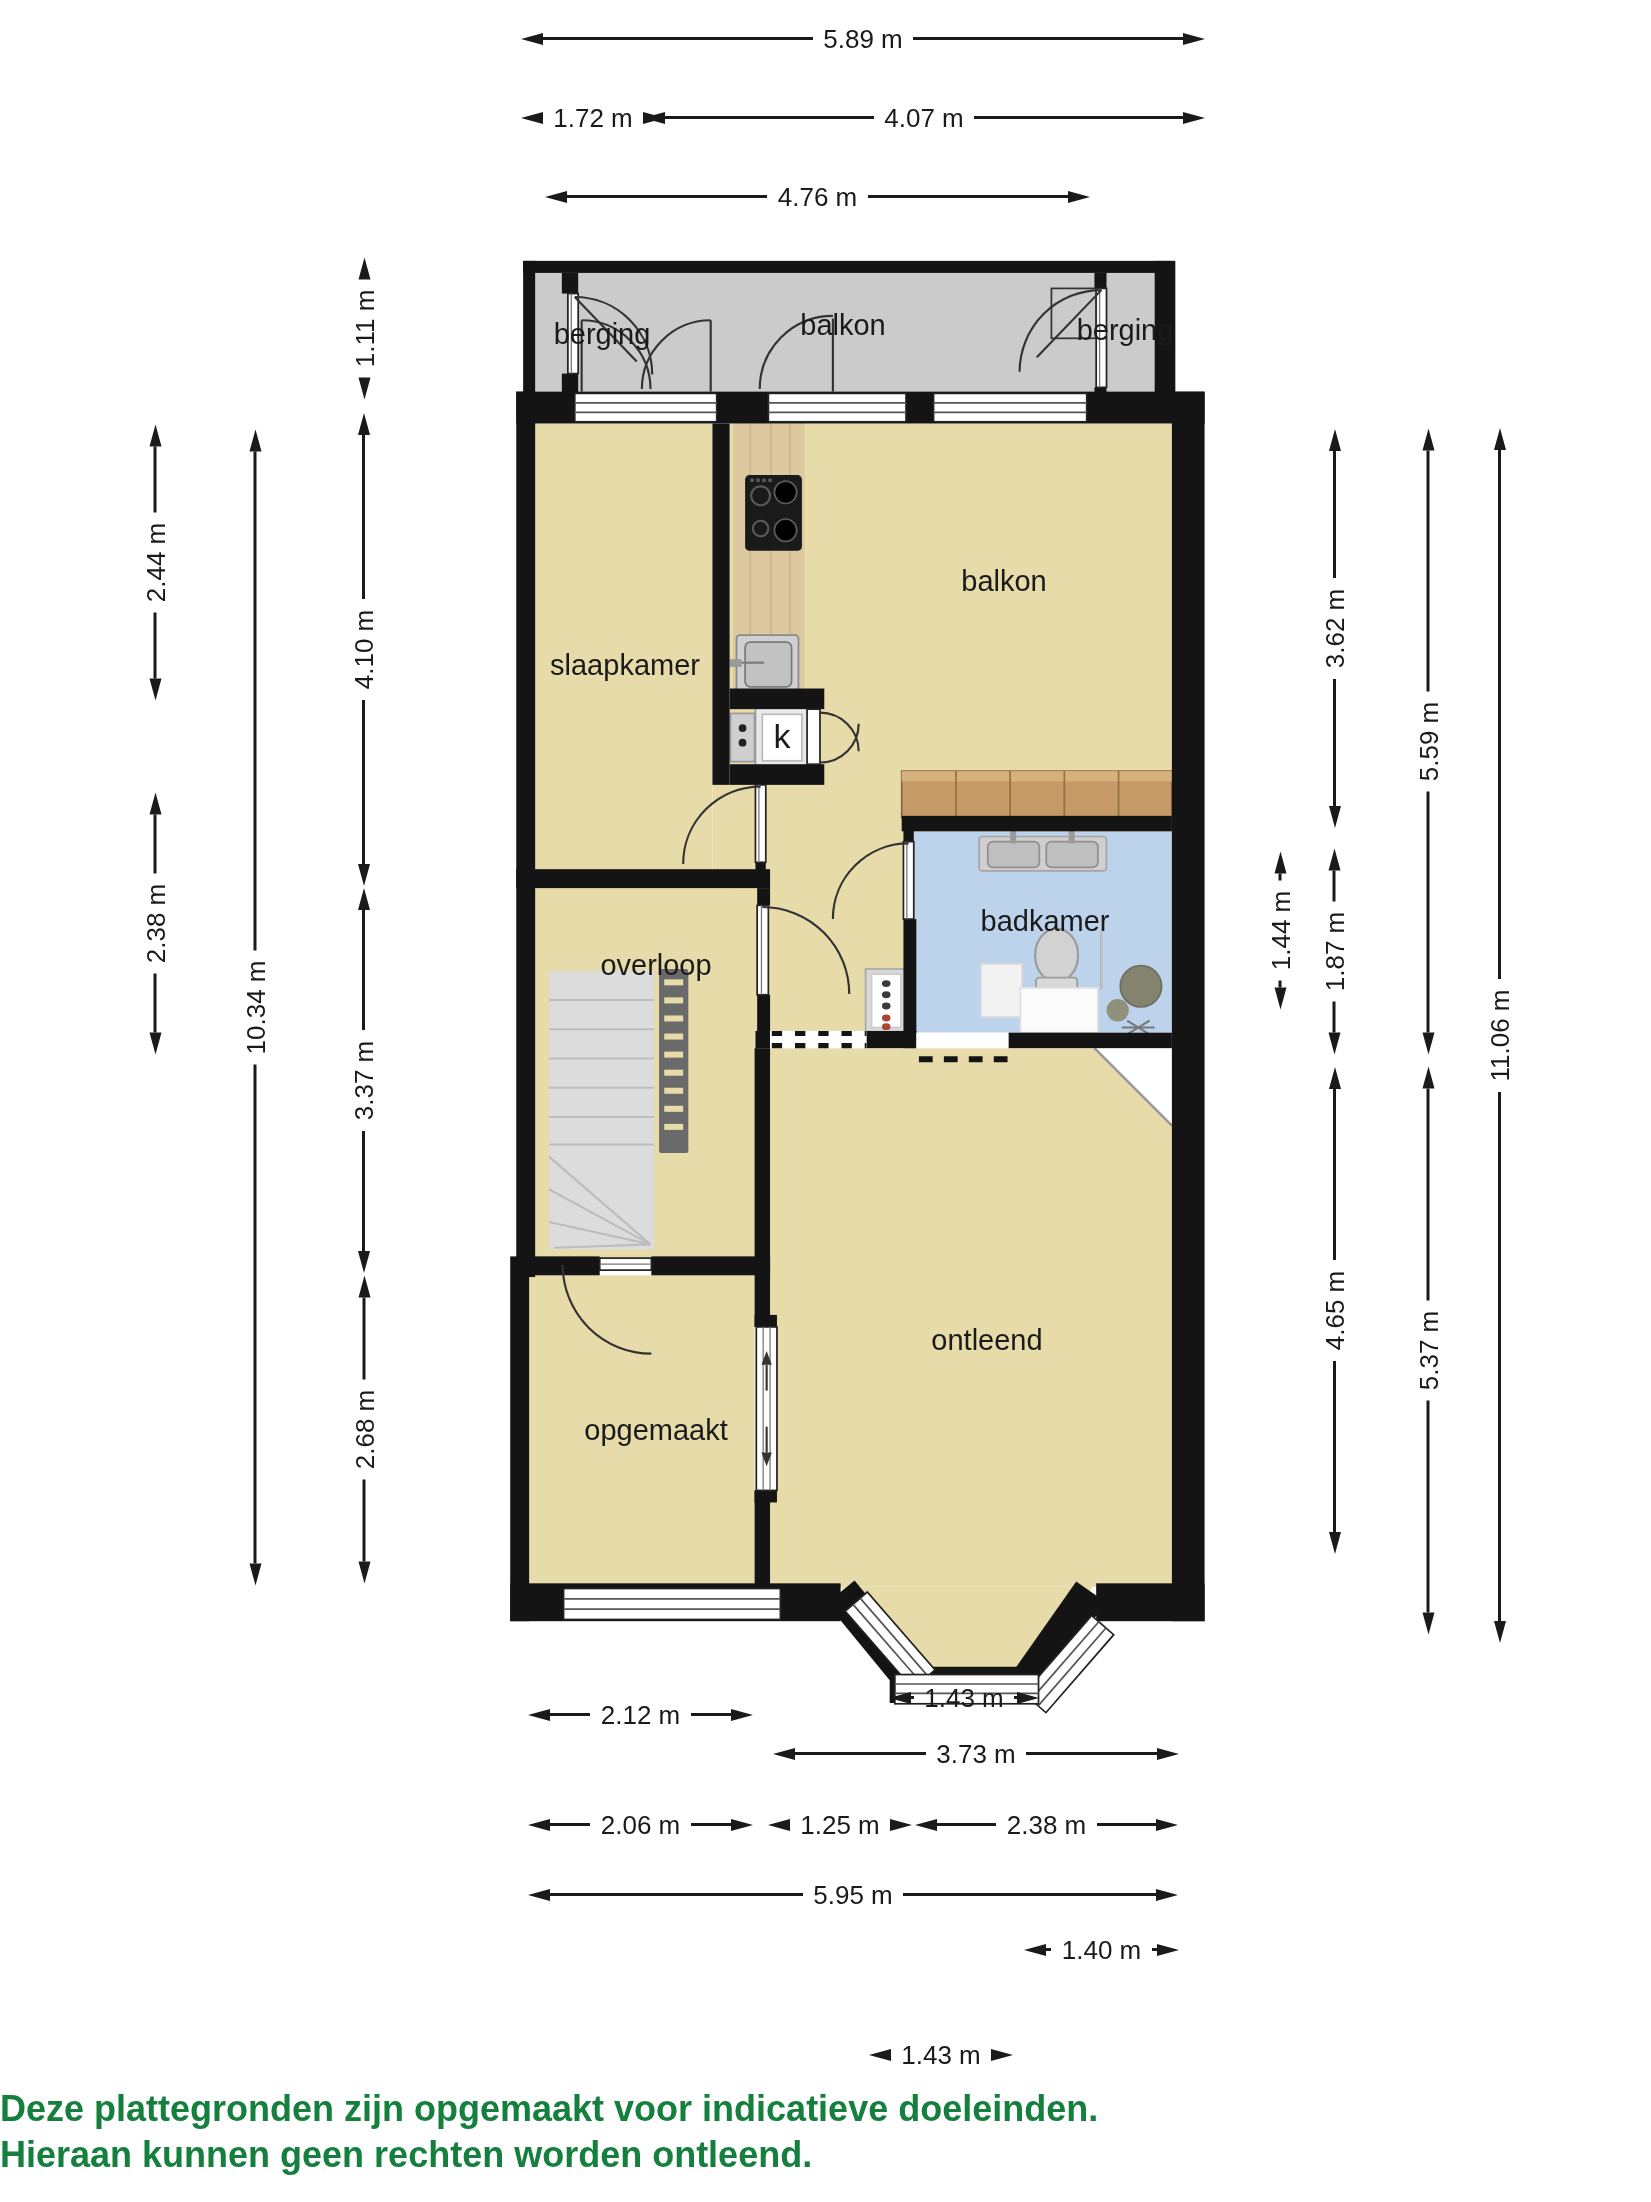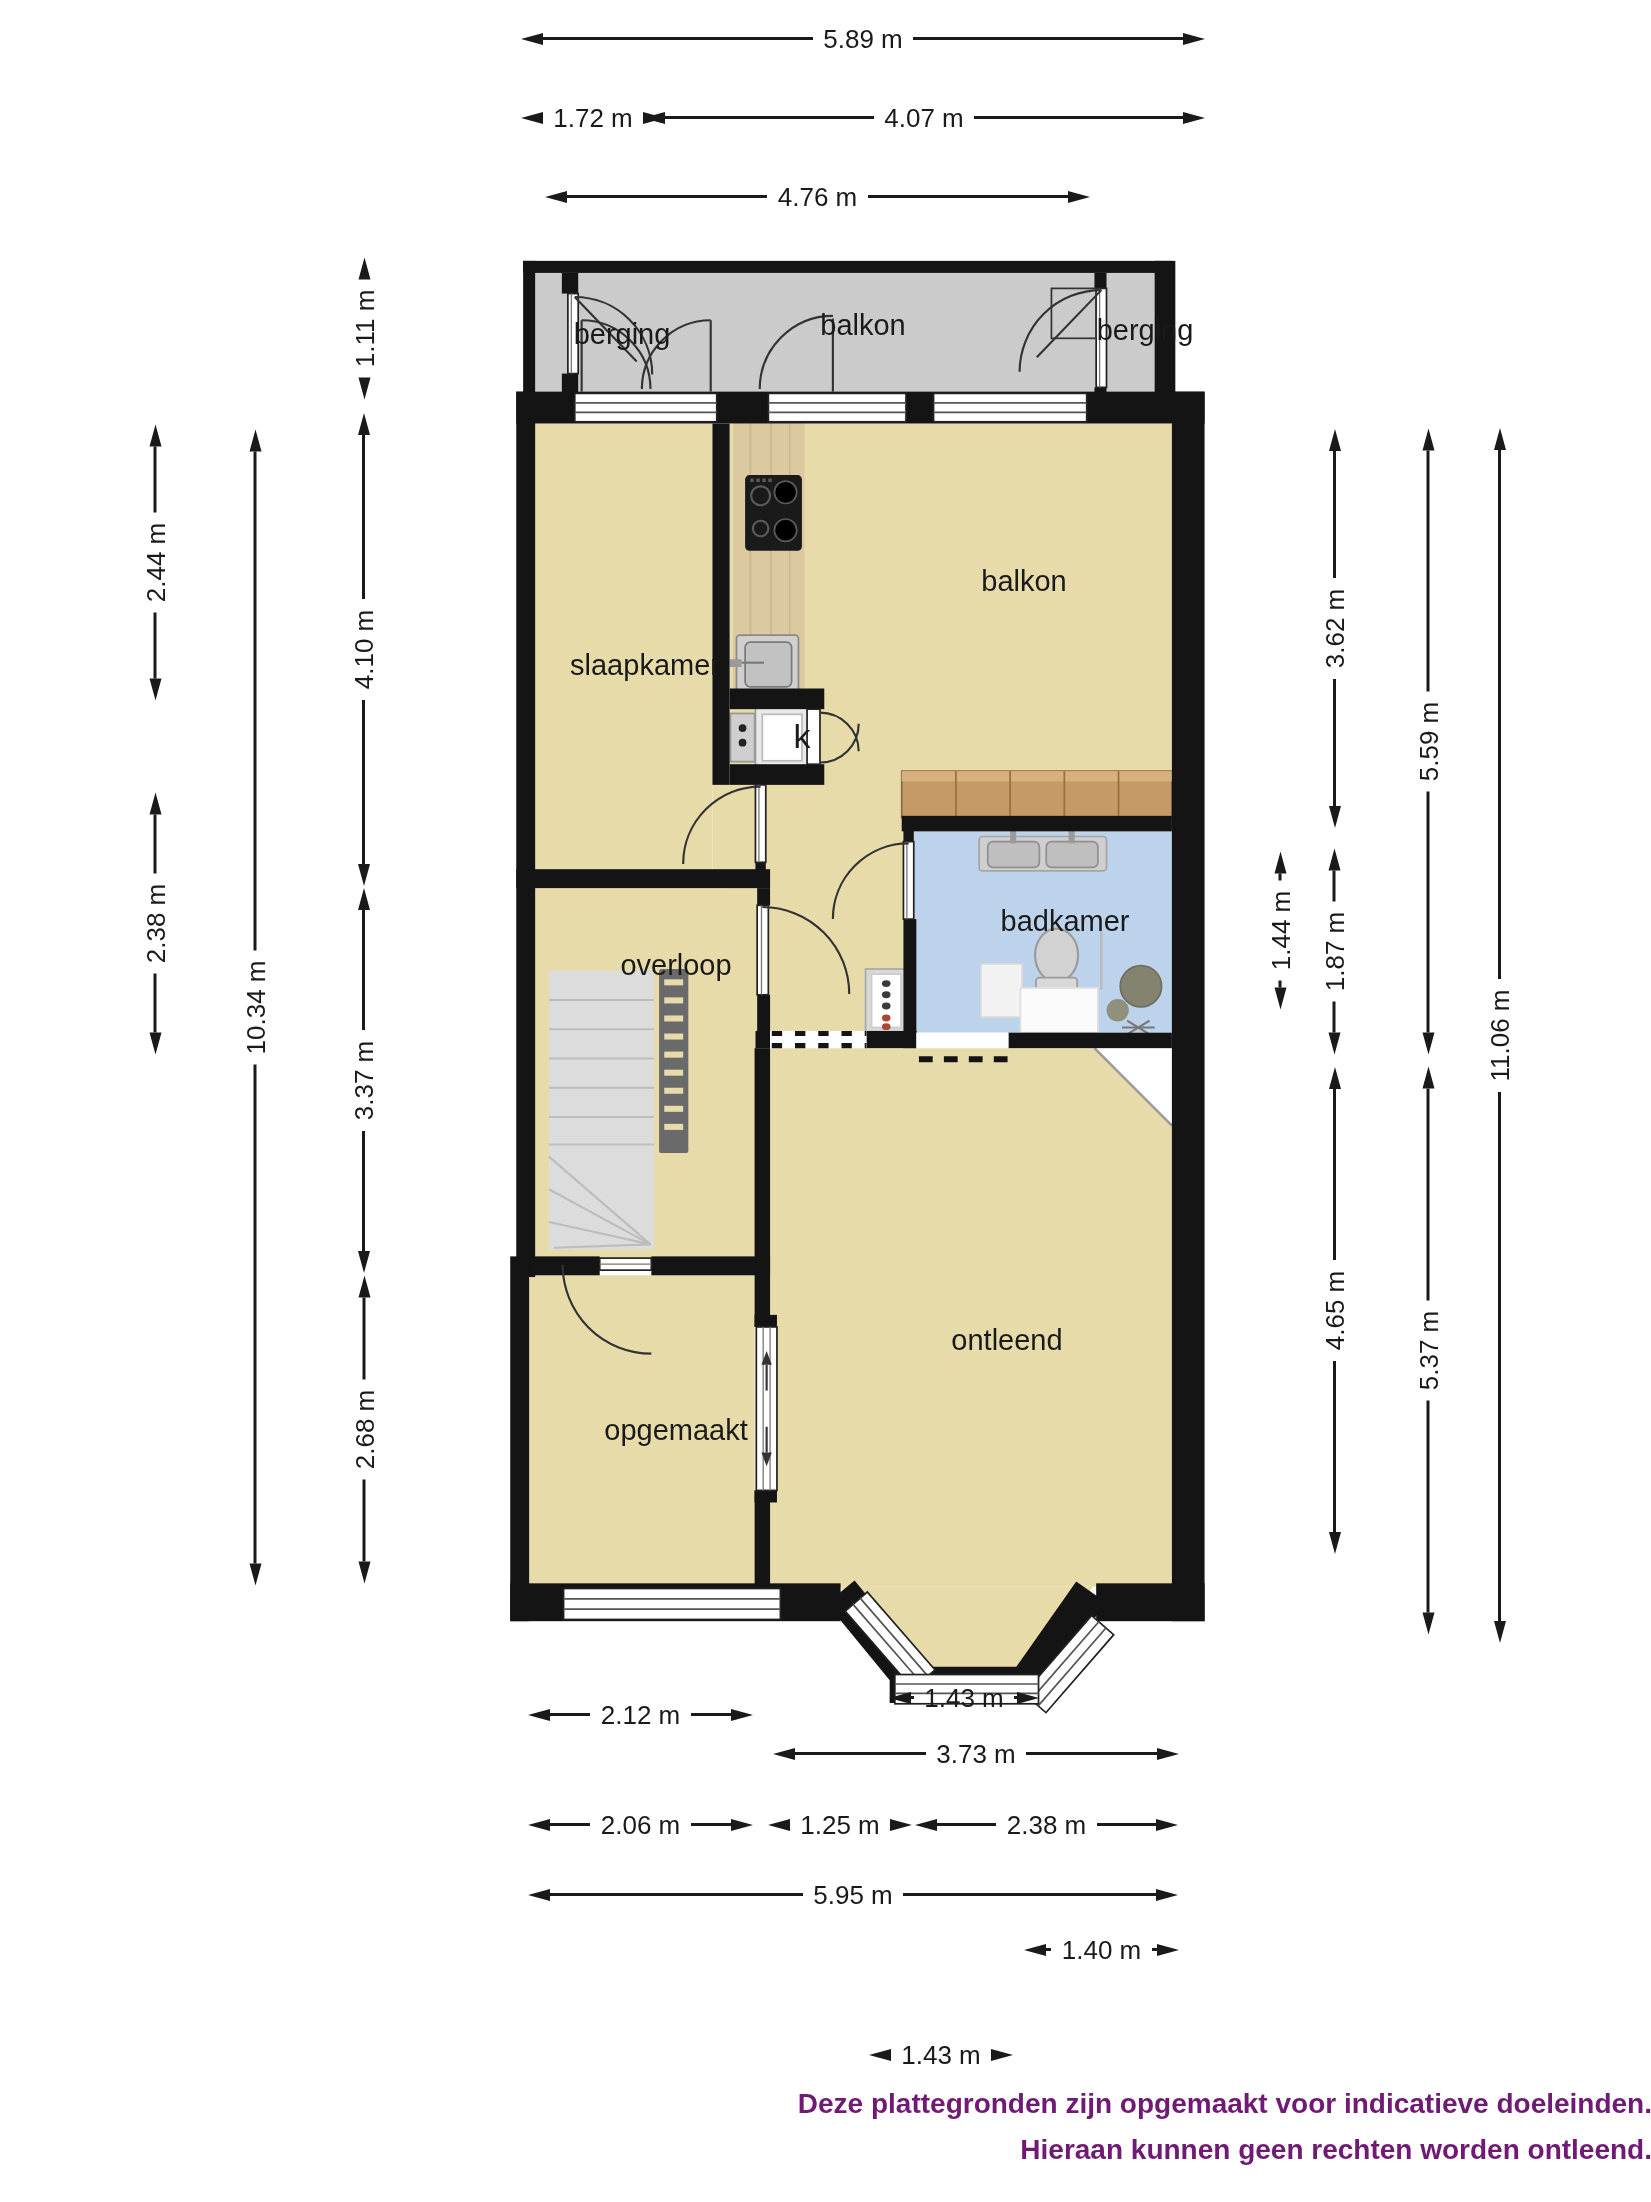--- a/index.html
+++ b/index.html
@@ -1,30 +1,30 @@
 <!DOCTYPE html>
 <html style="font-size:13.8px"><head>
 <meta charset="utf-8">
 <style>
   html,body{margin:0;padding:0;background:#ffffff;}
   #page{position:relative;width:1652px;height:2203px;background:#ffffff;overflow:hidden;
         font-family:"Liberation Sans",sans-serif;color:#111;}
   #plan-svg{position:absolute;left:0;top:0;}
   .room-label{position:absolute;transform:translate(-50%,-50%);font-size:29px;line-height:1;
-              white-space:nowrap;color:#1a1a1a;margin-left:20px;}
+              white-space:nowrap;color:#1a1a1a;}
   .room-label.small{font-size:34px;}
   .dim{position:absolute;display:flex;align-items:center;height:31px;}
   .dim .ln{flex:1;height:2.6px;background:#1a1a1a;}
   .dim .lab{padding:0 10.3px;font-size:26px;line-height:1;white-space:nowrap;color:#1a1a1a;}
   .dim .ah{flex:none;width:0;height:0;border-top:6.9px solid transparent;border-bottom:6.9px solid transparent;}
   .dim .ah.l{border-right:22.4px solid #1a1a1a;}
   .dim .ah.r{border-left:22.4px solid #1a1a1a;}
   .dim.v{transform:rotate(-90deg);}
-  .footer-line{position:absolute;left:0;width:1652px;text-align:right;font-weight:bold;
-               font-size:28px;line-height:1.1;color:#701a75;}
+  .footer-line{position:absolute;left:0;width:1652px;text-align:left;font-weight:bold;
+               font-size:36px;line-height:1.1;color:#15803d;}
 </style>
 </head>
 <body>
 
 <div id="page">
 
 <svg id="plan-svg" width="1652" height="2203" viewBox="0 0 1920 2560">
 
   <g>
     <rect x="622" y="317" width="726" height="161" fill="#cbcbcb"></rect>

